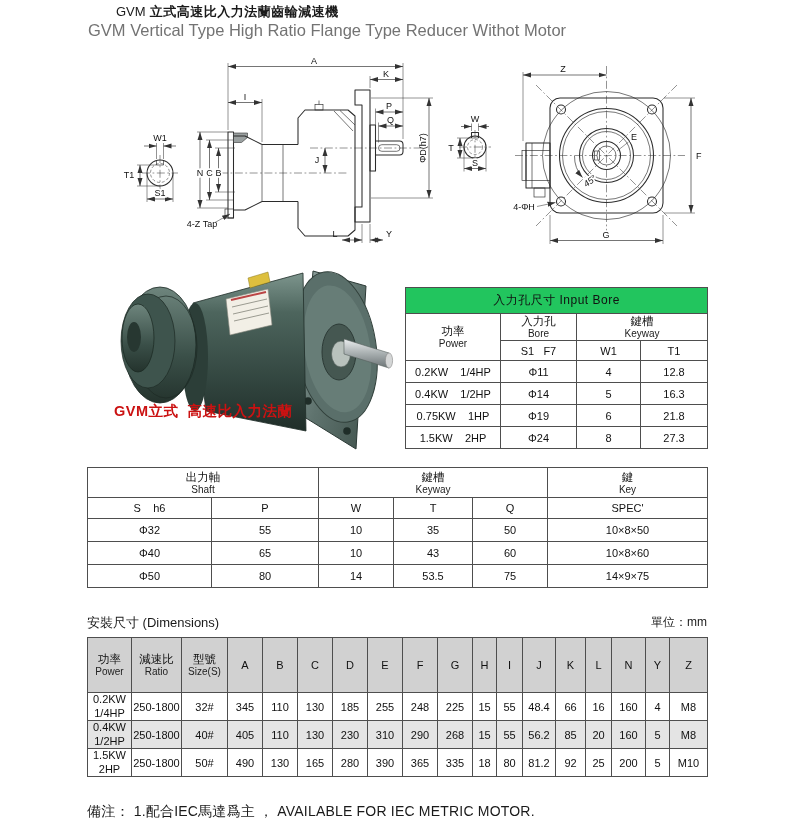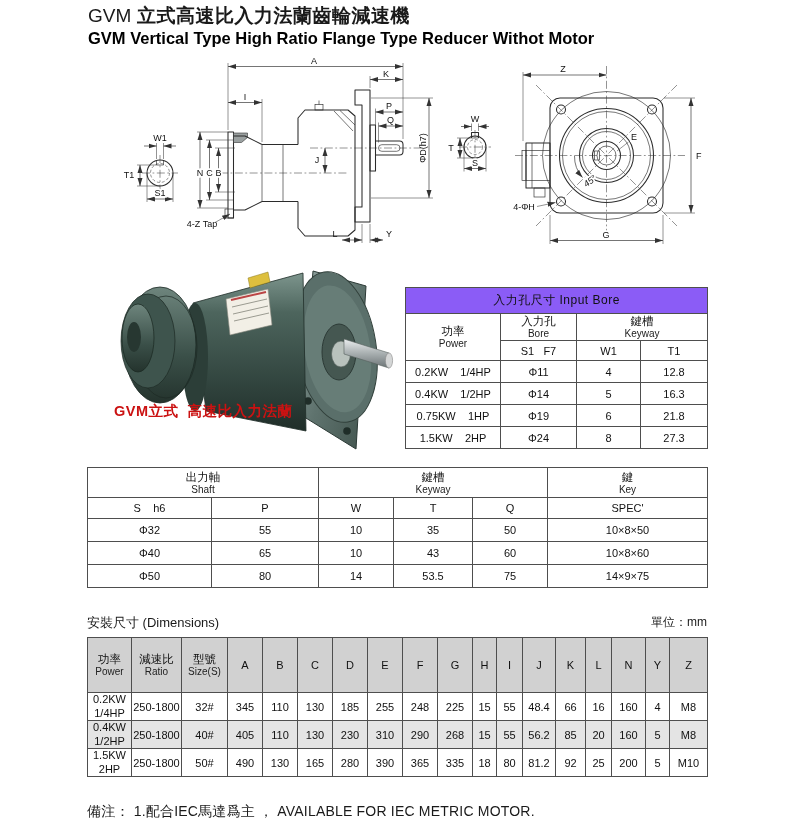--- a/index.html
+++ b/index.html
@@ -2,40 +2,40 @@
 <html><head>
 <meta charset="utf-8">
 <style>
   html,body{margin:0;padding:0;background:#fff;}
   body{width:800px;height:829px;position:relative;overflow:hidden;
        font-family:"Liberation Sans","DejaVu Sans",sans-serif;color:#1a1a1a;}
   .abs{position:absolute;}
 
   
   #title-block{left:88px;top:4px;line-height:1.24;}
-  #title-zh{font-size:19px;font-weight:700;letter-spacing:.5px;}
+  #title-zh{font-size:13px;font-weight:700;letter-spacing:.5px;margin-left:28px;}
   #title-zh .gvm{font-weight:400;letter-spacing:0;}
-  #title-en{font-size:16.5px;font-weight:700;color:#000000;}
+  #title-en{font-size:16.5px;font-weight:400;color:#737373;}
 
   
   svg text{font-family:"Liberation Sans","DejaVu Sans",sans-serif;}
   .ol{fill:none;stroke:#2b2b2b;stroke-width:1.05;stroke-linejoin:round;}
   .tl{fill:none;stroke:#2b2b2b;stroke-width:0.65;}
   .dim{fill:none;stroke:#3a3a3a;stroke-width:0.7;}
   .ext{fill:none;stroke:#3a3a3a;stroke-width:0.55;}
   .cl{fill:none;stroke:#3a3a3a;stroke-width:0.55;stroke-dasharray:8 2.5 1.8 2.5;}
   .dsh{fill:none;stroke:#3a3a3a;stroke-width:0.55;stroke-dasharray:3 2;}
   .dl{font-size:9px;fill:#111;}
   .halo{paint-order:stroke;stroke:#fff;stroke-width:3.5px;}
 
   
   table.tbl{border-collapse:collapse;table-layout:fixed;font-size:11px;color:#111;}
   table.tbl th,table.tbl td{border:1px solid #4e4e4e;padding:0;text-align:center;
         vertical-align:middle;font-weight:400;overflow:hidden;}
-  .title-row th{background:#8b5cf6;height:25px;font-size:12px;letter-spacing:.5px;}
+  .title-row th{background:#22c55e;height:25px;font-size:12px;letter-spacing:.5px;}
   .zh{font-size:11.5px;line-height:1.25;}
   .en{font-size:10px;line-height:1.15;color:#222;text-align:center;}
   .pre{white-space:pre;}
   .preline{white-space:pre-line;line-height:1.2;}
 
   #input-bore-table{left:405px;top:287px;width:302px;}
   #input-bore-table .h1{height:27px;}
   #input-bore-table .h2{height:20px;}
   #input-bore-table td{height:21px;}
 

